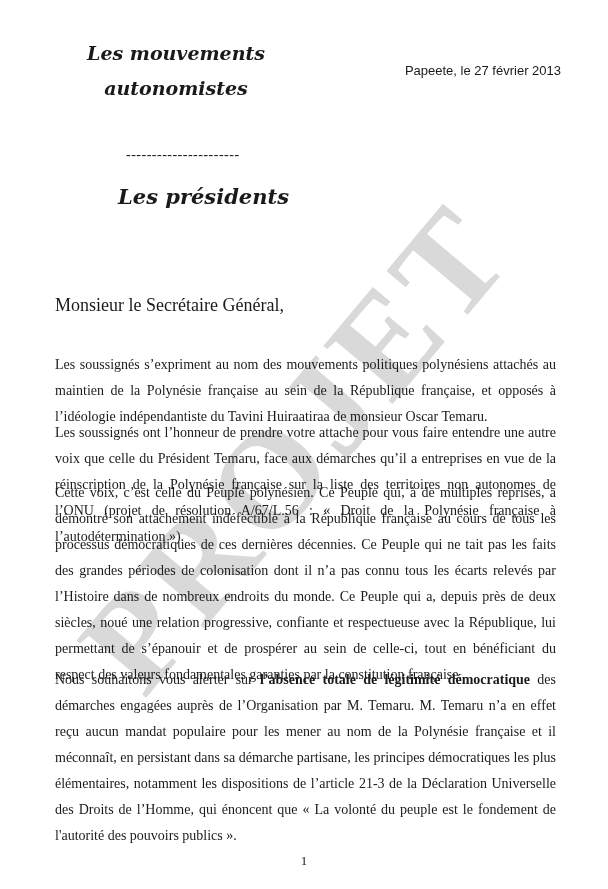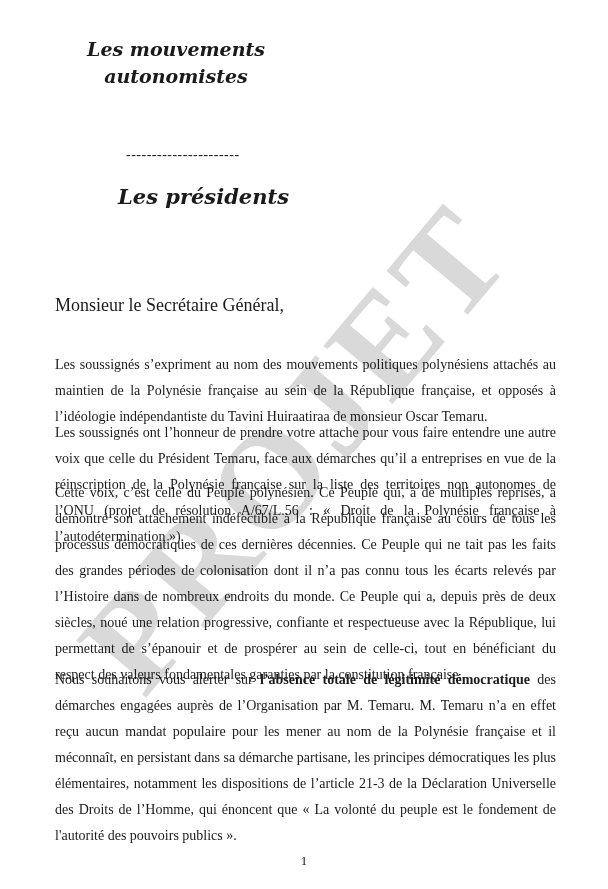--- a/index.html
+++ b/index.html
@@ -29,21 +29,21 @@
   .letterhead {
     position: absolute;
     left: 40px;
     top: 36px;
     width: 272px;
     text-align: center;
     font-family: "DejaVu Serif", serif;
     font-style: italic;
     font-weight: 700;
     font-size: 19px;
-    line-height: 27px;
+    line-height: 35px;
     z-index: 1;
   }
   .date-line {
     position: absolute;
     top: 63px;
     right: 47px;
     font-family: "Liberation Sans", sans-serif;
     font-size: 13px;
     z-index: 1;
   }
@@ -101,20 +101,21 @@
 <body>
 
 <div class="page">
 
   <div class="watermark">PROJET</div>
 
   <div class="letterhead">
     <div>Les mouvements autonomistes</div>
   </div>
 
+  <div class="date-line">Papeete, le 27 février 2013</div>
 
   <div class="separator-dashes">----------------------</div>
 
   <div class="signatory-title">Les présidents</div>
 
   <div class="salutation">Monsieur le Secrétaire Général,</div>
 
   <p class="par par1">Les soussignés s’expriment au nom des mouvements politiques polynésiens attachés au maintien de la Polynésie française au sein de la République française, et opposés à l’idéologie indépendantiste du Tavini Huiraatiraa de monsieur Oscar Temaru.</p>
 
   <p class="par par2">Les soussignés ont l’honneur de prendre votre attache pour vous faire entendre une autre voix que celle du Président Temaru, face aux démarches qu’il a entreprises en vue de la réinscription de la Polynésie française sur la liste des territoires non autonomes de l’ONU (projet de résolution A/67/L.56 : « Droit de la Polynésie française à l’autodétermination »).</p>

